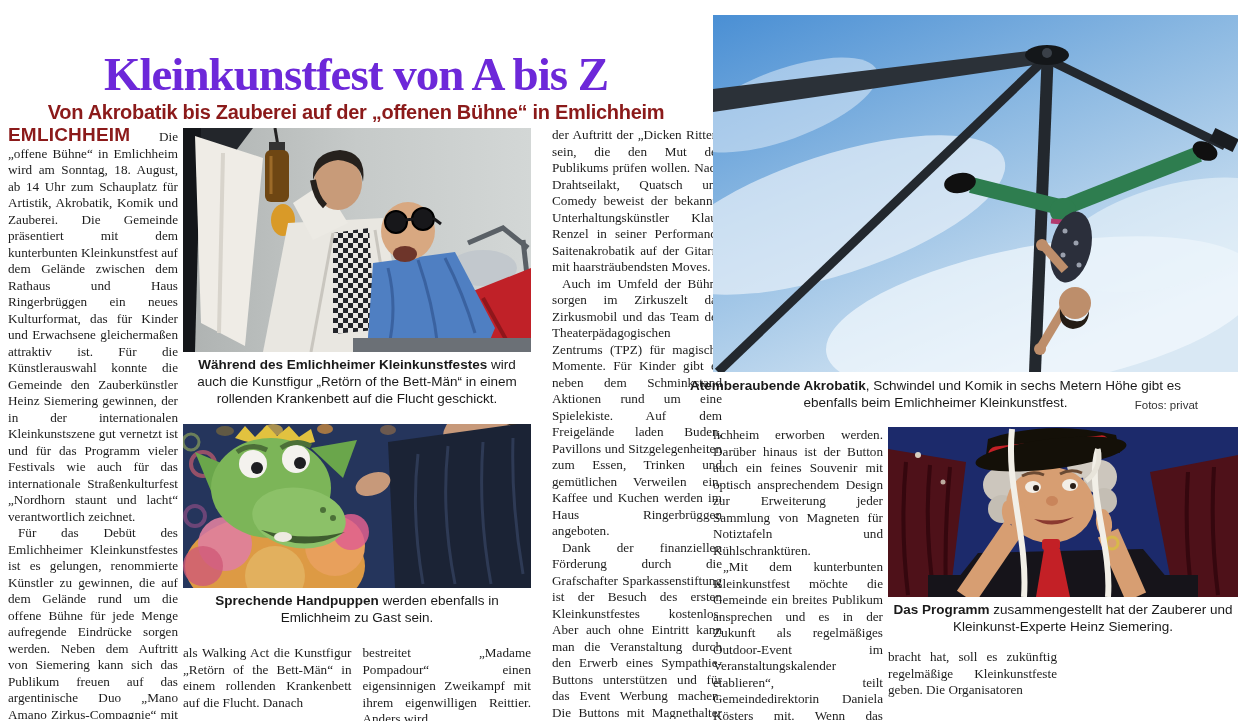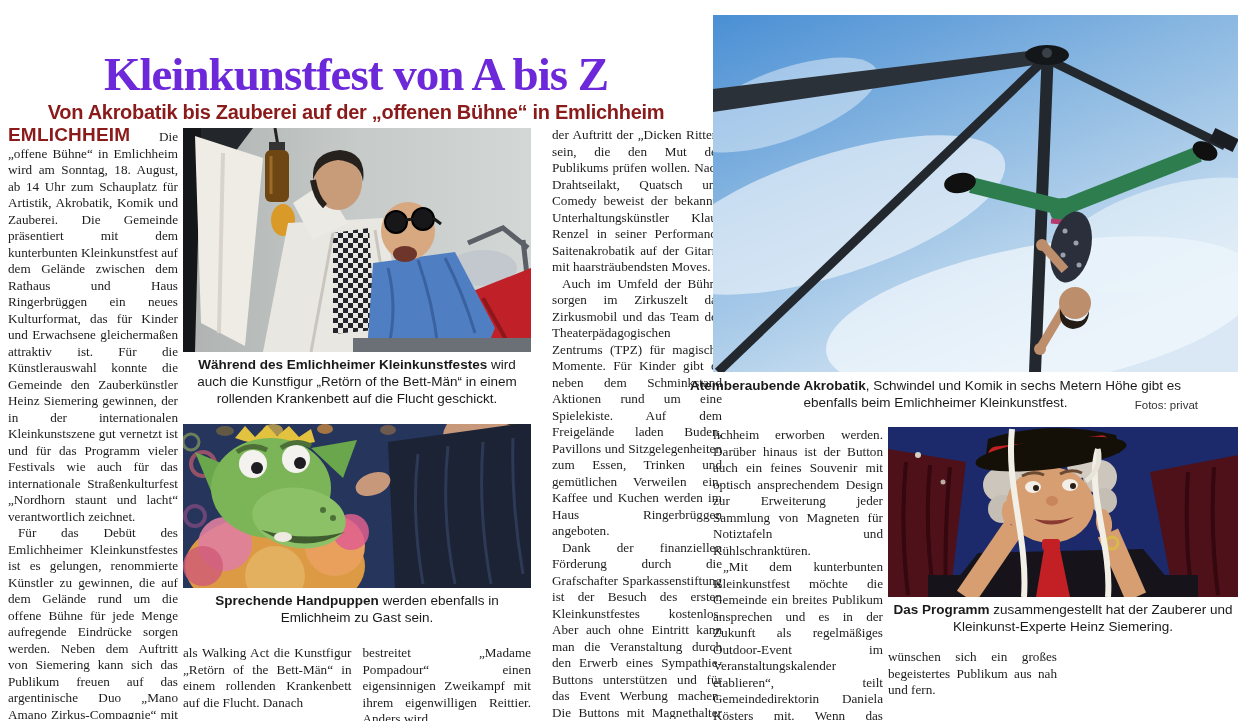--- a/index.html
+++ b/index.html
@@ -242,14 +242,14 @@
   <path d="M124,2 C118,60 140,110 136,170" stroke="#f2efe7" stroke-width="6" fill="none"></path>
   <path d="M210,22 C198,62 224,118 220,170" stroke="#f2efe7" stroke-width="6" fill="none"></path>
   <path d="M210,22 C214,36 206,48 198,54" stroke="#e8e4da" stroke-width="5" fill="none"></path>
 </svg>
 
 <div class="abs caption" style="left:888px;top:601px;width:350px;">
   <span class="cap-lead">Das Programm</span><span> zusammengestellt hat der Zauberer und Kleinkunst-Experte Heinz Siemering.</span>
 </div>
 
 <div class="abs duo" style="left:888px;top:649px;width:350px;">
-  <p class="sub" style="margin:0;">wünschen sich ein großes begeistertes Publikum aus nah und fern.</p>
+  <p class="sub" style="margin:0;">bracht hat, soll es zukünftig regelmäßige Kleinkunstfeste geben. Die Organisatoren</p>
 </div>
 
 </body></html>

